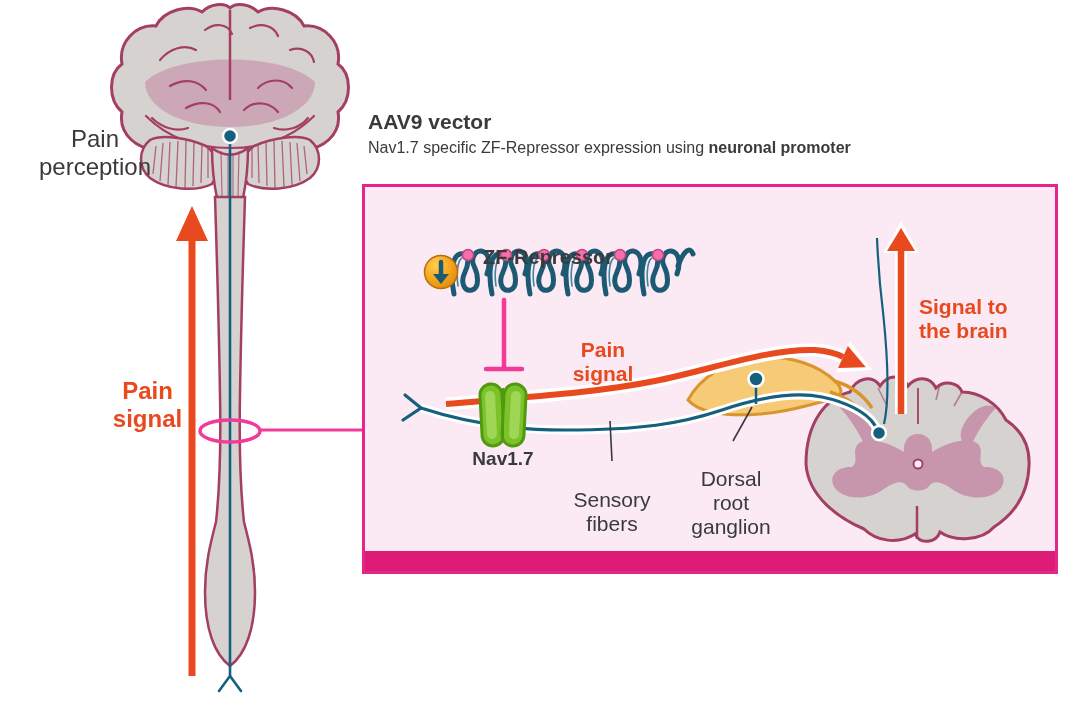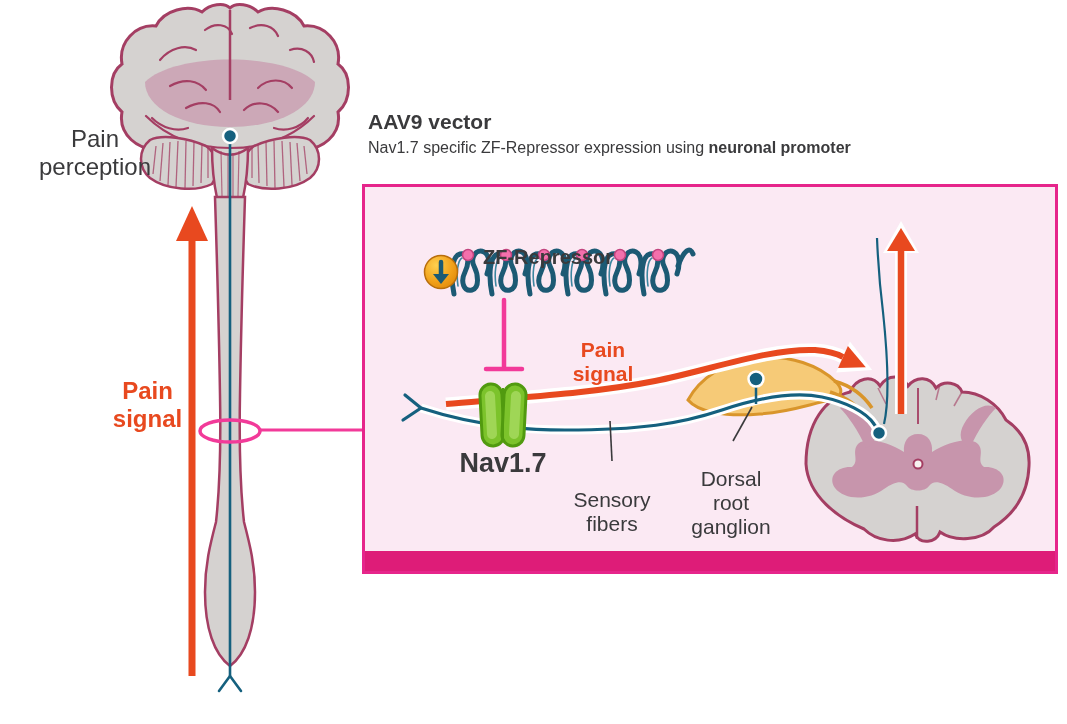--- a/index.html
+++ b/index.html
@@ -35,21 +35,21 @@
   #diagram-box .bar{position:absolute;left:0;right:0;bottom:0;height:20px;background:var(--box-bar);}
 
   #pain-perception{left:20px;top:101px;width:150px;font-size:24px;}
   #pain-signal-left{left:100px;top:377px;width:95px;font-size:24px;}
   #pain-stimuli{left:155px;top:695px;width:150px;font-size:24px;}
   #header-block{left:368px;top:110px;width:690px;}
   #header-title{font-size:21px;font-weight:700;margin-bottom:5px;}
   #header-subtitle{font-size:16px;}
   #zf-label{left:468px;top:217px;width:160px;font-size:20px;margin-top:29px;}
   #pain-signal-box{left:557px;top:338px;width:92px;font-size:21px;}
-  #nav17-label{left:458px;top:448px;width:90px;font-size:27px;}
+  #nav17-label{left:458px;top:448px;width:90px;font-size:19px;}
   #sensory-label{left:561px;top:464px;width:102px;font-size:21px;}
   #drg-label{left:681px;top:443px;width:100px;font-size:21px;}
   #stb-label{left:919px;top:295px;width:115px;font-size:21px;text-align:left;}
 
   
   .o-s{stroke:var(--accent-orange);} .o-f{fill:var(--accent-orange);}
   .t-s{stroke:var(--teal-fiber);} .t-f{fill:var(--teal-fiber);}
   .m-s{stroke:var(--magenta-bright);}
   .w-s{stroke:#fff;} .w-f{fill:#fff;}
   .g-f{fill:var(--tissue-grey);} .mo-s{stroke:var(--tissue-outline);}
@@ -238,14 +238,15 @@
   <div class="lbl" id="header-block">
     <div id="header-title">AAV9 vector</div>
     <div id="header-subtitle"><span>Nav1.7 specific ZF-Repressor expression using </span><strong>neuronal promoter</strong></div>
   </div>
 
   <div class="lbl center bold" id="zf-label">ZF-Repressor</div>
   <div class="lbl center orange" id="pain-signal-box">Pain signal</div>
   <div class="lbl center bold" id="nav17-label">Nav1.7</div>
   <div class="lbl center w500" id="drg-label">Dorsal root ganglion</div>
   <div class="lbl center w500" id="sensory-label">Sensory fibers</div>
+  <div class="lbl orange" id="stb-label">Signal to the brain</div>
 
 </div>
 
 </body></html>

